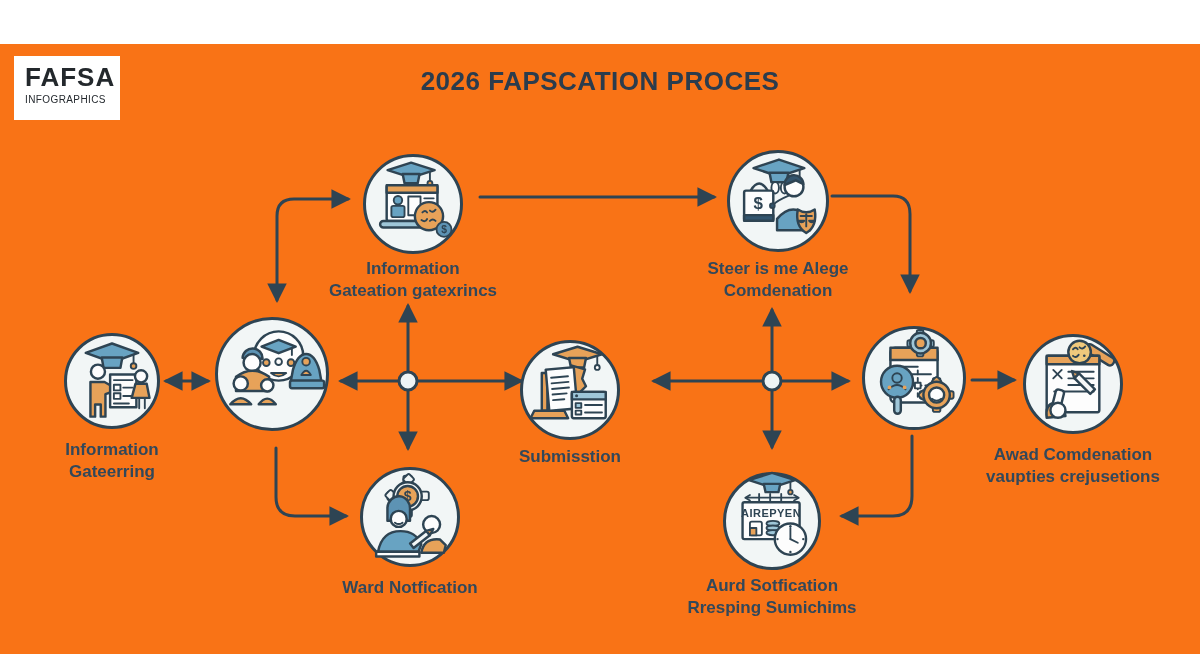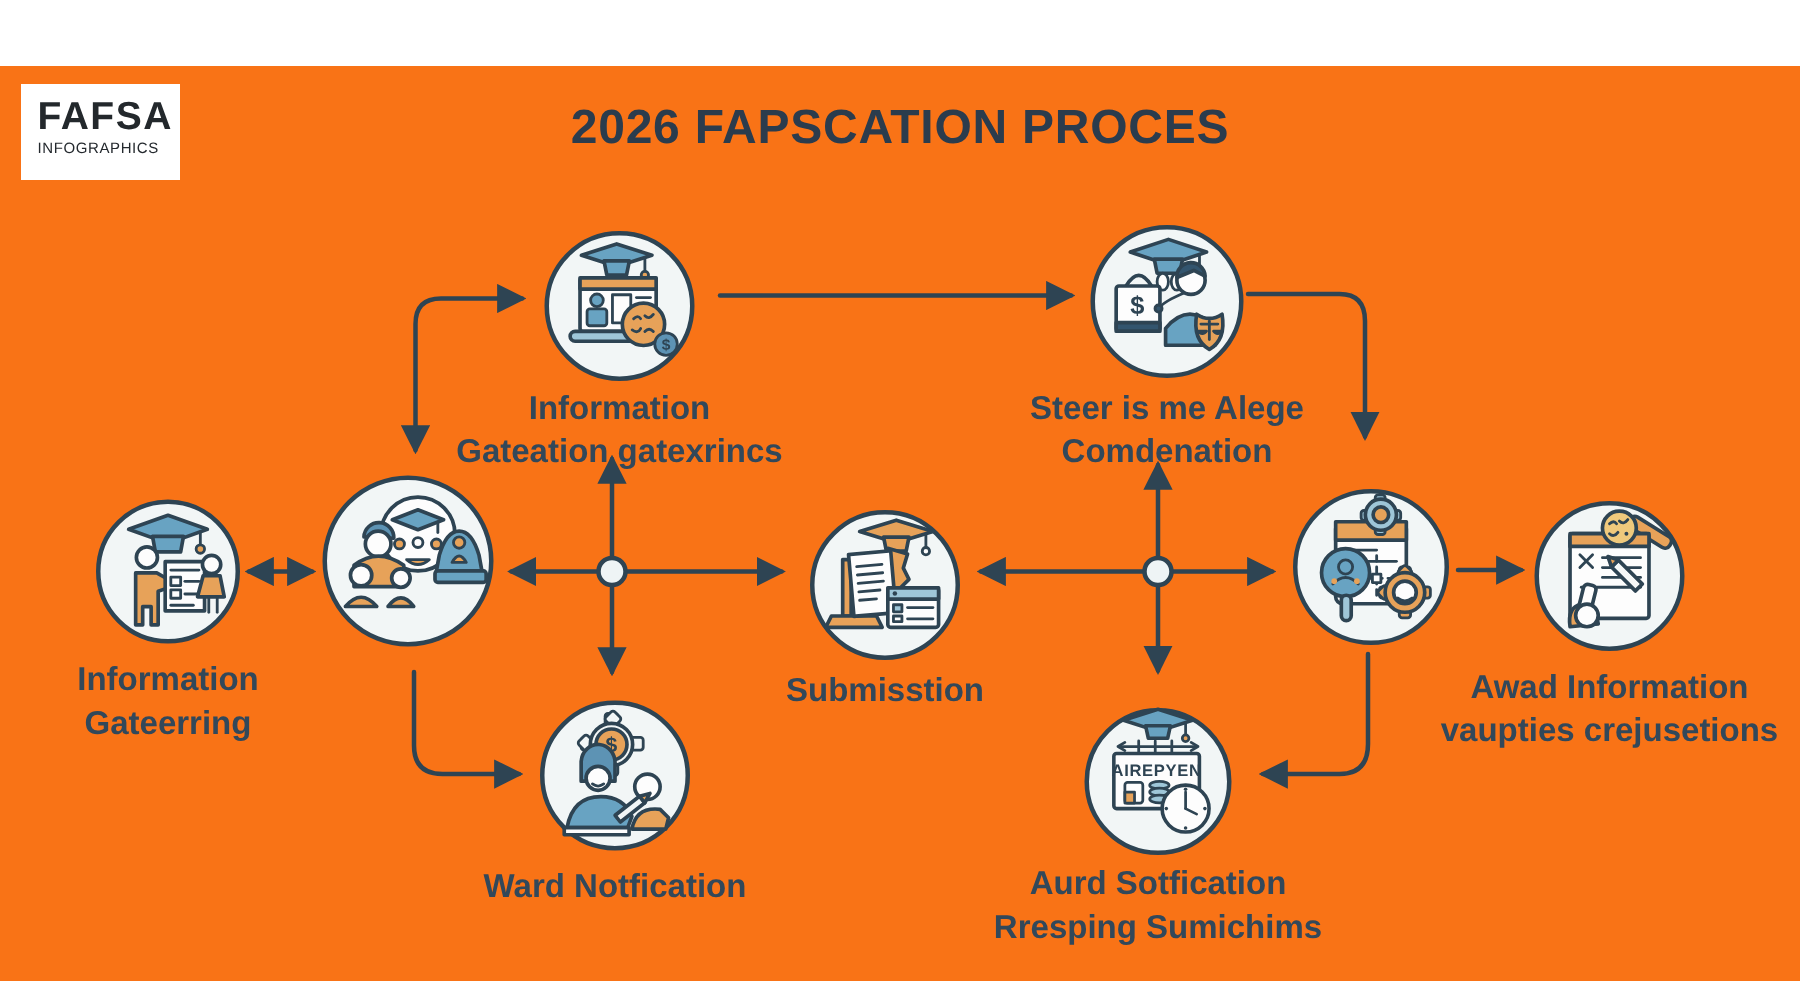--- a/index.html
+++ b/index.html
@@ -8,31 +8,31 @@
     background:#f97316;font-family:"Liberation Sans",sans-serif;margin-top:44px;
   }
   .logo{
     position:absolute;left:14px;top:12px;width:106px;height:64px;
     background:#ffffff;box-sizing:border-box;padding:8px 0 0 11px;
   }
   .logo .name{font-size:26px;font-weight:800;letter-spacing:1px;color:#23282c;line-height:1.05;}
   .logo .tag{font-size:10px;font-weight:400;letter-spacing:.4px;color:#24292e;margin-top:3px;}
   .title{
     position:absolute;left:0;right:0;top:22px;text-align:center;
-    font-size:32px;font-weight:800;letter-spacing:.5px;color:#2b3c4d;
+    font-size:26px;font-weight:800;letter-spacing:.5px;color:#2b3c4d;
   }
   .arrows{position:absolute;left:0;top:0;}
   .node{position:absolute;transform:translateX(-50%);display:flex;flex-direction:column;align-items:center;}
   .circle{
     box-sizing:border-box;border:3px solid #2e4453;border-radius:50%;
     background:#f2f6f6;display:flex;align-items:center;justify-content:center;
   }
   .label{
     width:250px;text-align:center;white-space:pre-line;
-    font-size:22px;font-weight:700;line-height:1.3;color:#32485a;margin-top:8px;
+    font-size:17px;font-weight:700;line-height:1.3;color:#32485a;margin-top:8px;
   }
   .footer-bar{position:absolute;left:0;bottom:0;width:100%;height:11px;background:#27292a;}
   
   .o{stroke:#2e4453;stroke-width:2.6;stroke-linejoin:round;stroke-linecap:round;}
   .t{stroke:#2e4453;stroke-width:2;stroke-linejoin:round;stroke-linecap:round;}
   .svgtxt{font-family:"Liberation Sans",sans-serif;font-weight:700;fill:#2e4453;}
 </style>
 </head>
 <body>
 
@@ -171,21 +171,21 @@
         <line class="t" x1="81" y1="65" x2="81" y2="78"></line>
         <line class="t" x1="75" y1="67" x2="87" y2="67"></line>
         <path class="t" d="M73,72 a3.5,3.5 0 0 0 6,0 z" fill="#fdfdfd"></path>
         <path class="t" d="M84,72 a3.5,3.5 0 0 0 6,0 z" fill="#fdfdfd"></path>
       </svg>
     </div>
     <div class="label" style="margin-top:6px">Steer is me Alege
 Comdenation</div>
   </div>
 
-  <div class="node" style="left:590px;top:296px">
+  <div class="node" style="left:570px;top:296px">
     <div class="circle" style="width:100px;height:100px">
       <svg viewBox="0 0 100 100" width="96" height="96">
         <polygon class="o" points="58,4 84,12 58,20 32,12" fill="#e7a259"></polygon>
         <path class="o" d="M49,16 L67,16 L65,26 L51,26 Z" fill="#e7a259"></path>
         <line class="t" x1="79" y1="14" x2="79" y2="23"></line>
         <circle class="t" cx="79" cy="26" r="2.6" fill="#fdfdfd"></circle>
         <path class="o" d="M52,24 l14,4 -3,10 4,8 -6,6 2,10 -12,-3 z" fill="#e7a259"></path>
         <rect class="o" x="20" y="32" width="6" height="40" fill="#e7a259"></rect>
         <path class="o" d="M12,72 h32 l4,8 h-40 z" fill="#e7a259"></path>
         <g transform="rotate(-5 41 49)">
@@ -340,18 +340,18 @@
         <line class="t" x1="30" y1="58" x2="72" y2="58"></line>
         <g transform="rotate(45 62 50)">
           <rect class="o" x="50" y="46" width="24" height="7" fill="#f6f8f8"></rect>
           <path class="o" d="M50,46 l-7,3.5 7,3.5 z" fill="#e7a259"></path>
         </g>
         <path class="o" d="M22,86 q-2,-14 8,-16 l10,4 2,10 z" fill="#e7a259"></path>
         <rect class="o" x="30" y="56" width="9" height="18" rx="3" fill="#fdfdfd" transform="rotate(14 34 65)"></rect>
         <circle class="o" cx="34" cy="78" r="8" fill="#fdfdfd"></circle>
       </svg>
     </div>
-    <div class="label" style="margin-top:10px">Awad Information
+    <div class="label" style="margin-top:10px">Awad Comdenation
 vaupties crejusetions</div>
   </div>
 
   <div class="footer-bar"></div>
 </div>
 
 </body></html>

